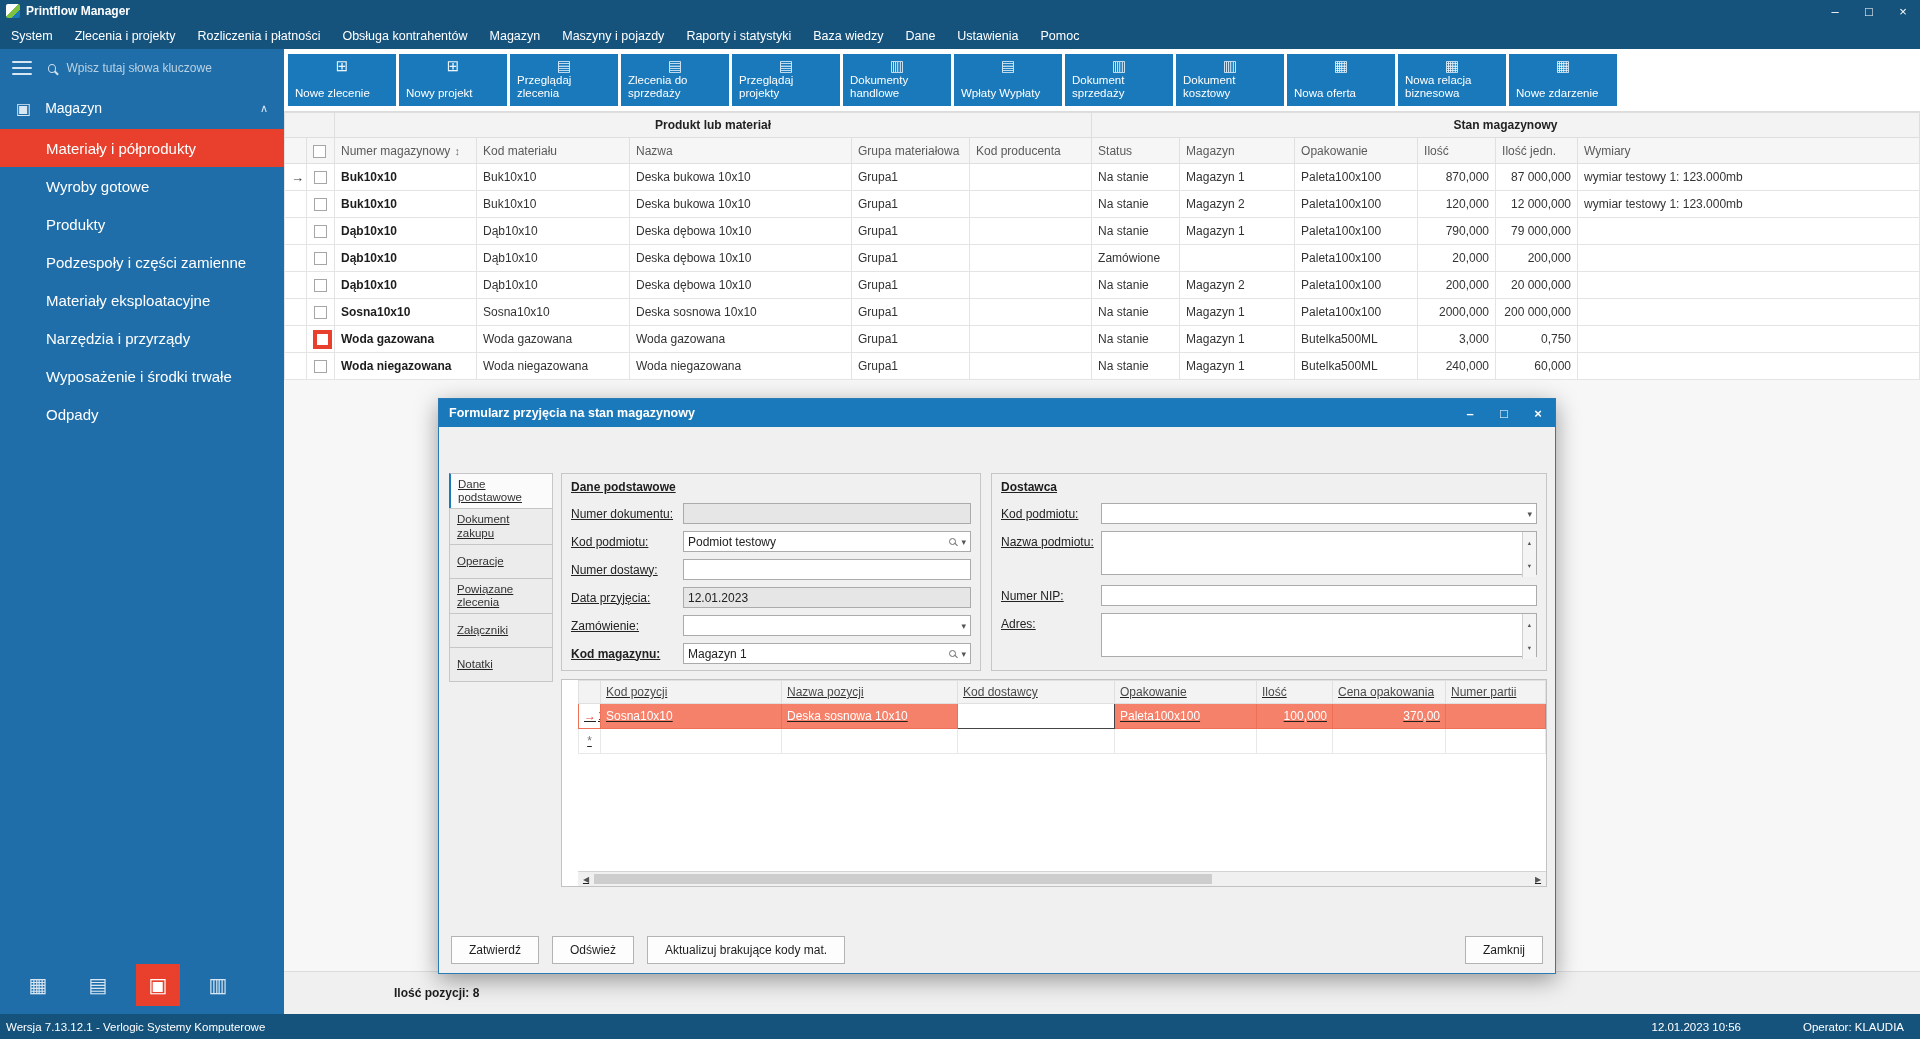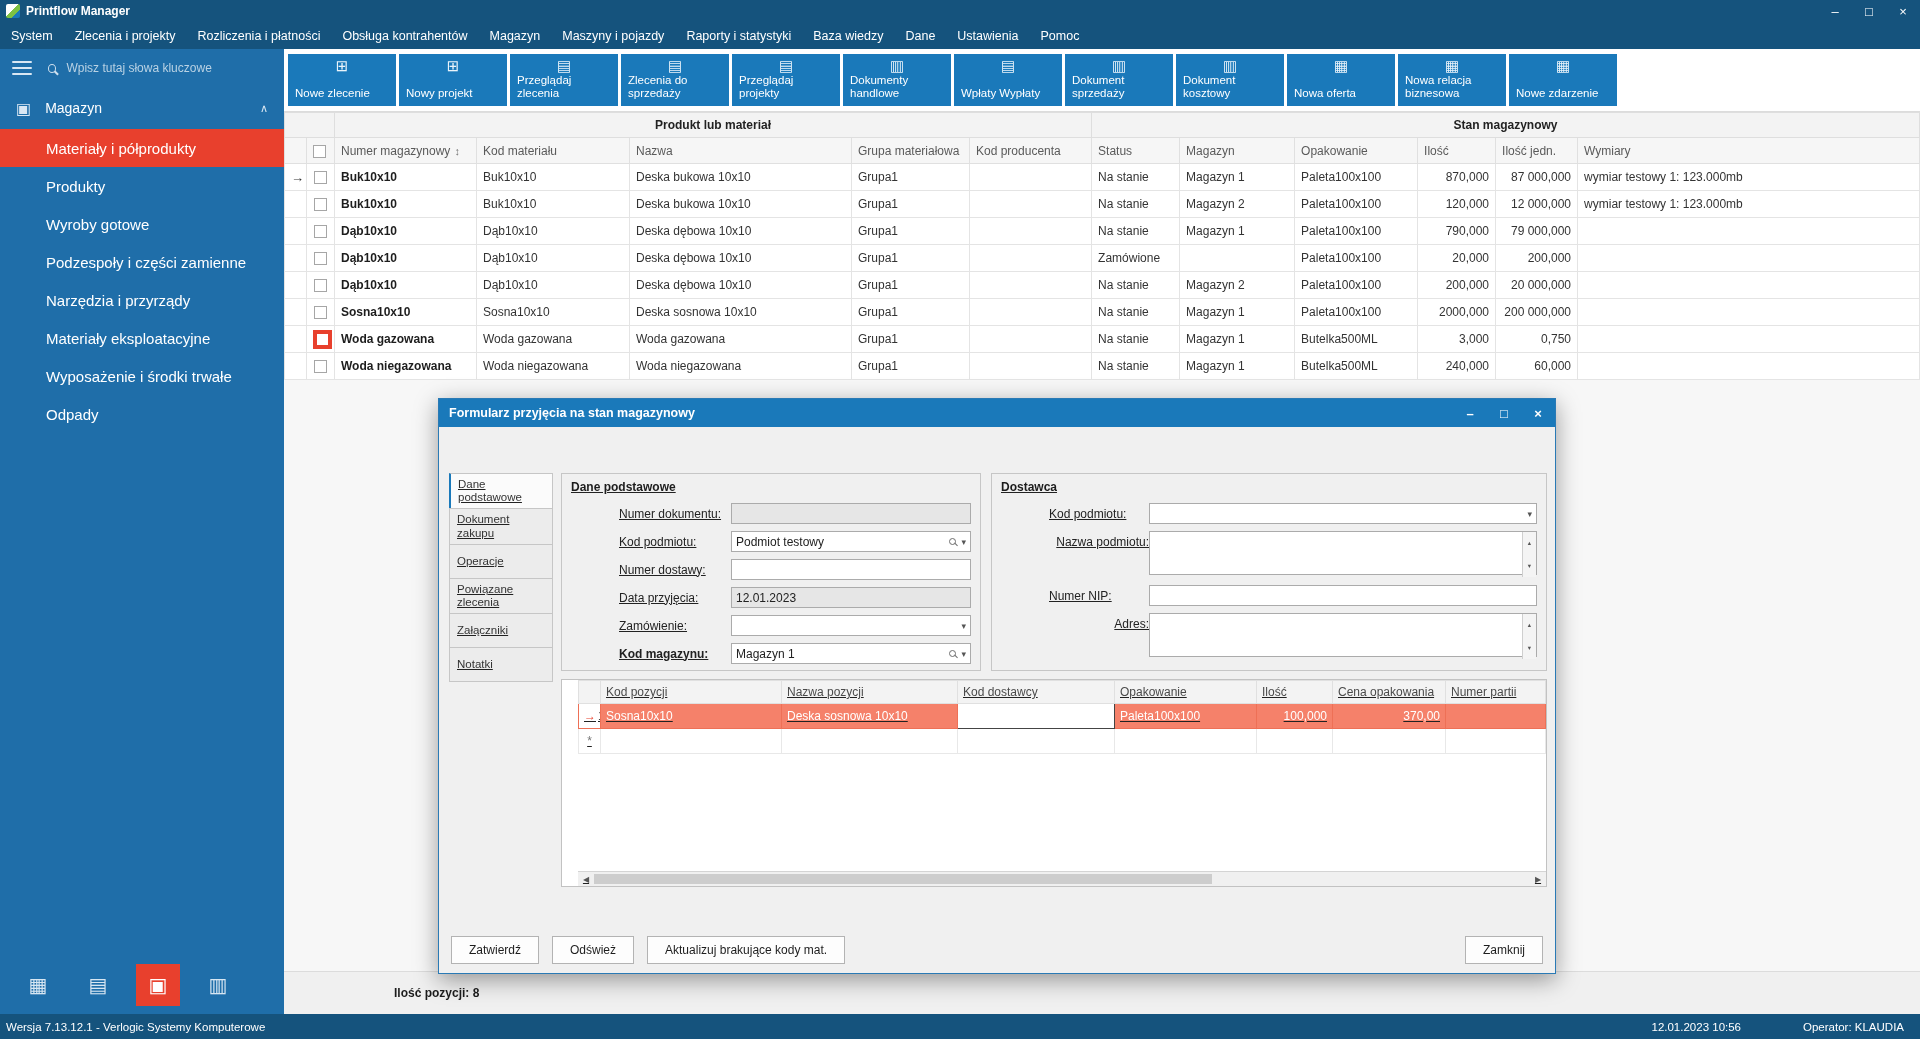--- a/index.html
+++ b/index.html
@@ -90,22 +90,22 @@
   .dlg-tab:first-child { margin-top:0; }
   .dlg-tab.active { background:#fbfbfb; border-left:2px solid #1a79ba; }
   .dlg-right { flex:1; display:flex; flex-direction:column; min-width:0; }
   .dlg-groups { display:flex; gap:10px; height:198px; flex-shrink:0; }
   .group { border:1px solid #c6c6c6; }
   .group h3 { font-size:12px; font-weight:bold; color:#1d1d1d; padding:6px 9px 9px; }
   .basic-group { width:420px; flex-shrink:0; }
   .supplier-group { flex:1; }
   .frow { display:flex; align-items:center; margin:0 9px 7px; }
   .frow.top { align-items:flex-start; }
-  .frow.top label { padding-top:4px;text-align:right; }
-  .frow label { width:112px; flex-shrink:0; font-size:12px; color:#222;margin-left:48px; }
+  .frow.top label { padding-top:4px; }
+  .frow label { width:112px; flex-shrink:0; font-size:12px; color:#222; }
   .supplier-group .frow label { width:100px; }
   .frow label.bold { font-weight:bold; }
   .ctrl { flex:1; position:relative; min-width:0; }
   .txt { width:100%; height:21px; border:1px solid #ababab; background:#fff; font-family:inherit;
     font-size:12px; padding:0 4px; color:#222; }
   .txt.disabled { background:#e6e6e6; }
   .txt.has-adorn { padding-right:34px; }
   textarea.txt { height:44px; resize:none; padding:2px 18px 2px 4px; }
   .adorn { position:absolute; right:2px; top:0; height:21px; display:flex; align-items:center; gap:5px;
     padding-right:3px; }
@@ -196,33 +196,33 @@
       <span class="cube-ico">▣</span>
       <span>Magazyn</span>
       <span class="chev">∧</span>
     </div>
     <div class="sb-items">
 
     <div class="sb-item selected">
         <span>Materiały i półprodukty</span>
       </div>
         <div class="sb-item">
+        <span>Wyroby gotowe</span>
+      </div>
+        <div class="sb-item">
         <span>Produkty</span>
-      </div>
-        <div class="sb-item">
-        <span>Wyroby gotowe</span>
       </div>
         <div class="sb-item">
         <span>Podzespoły i części zamienne</span>
       </div>
         <div class="sb-item">
+        <span>Materiały eksploatacyjne</span>
+      </div>
+        <div class="sb-item">
         <span>Narzędzia i przyrządy</span>
-      </div>
-        <div class="sb-item">
-        <span>Materiały eksploatacyjne</span>
       </div>
         <div class="sb-item">
         <span>Wyposażenie i środki trwałe</span>
       </div>
         <div class="sb-item">
         <span>Odpady</span>
       </div>
       </div>
     <div class="sb-bottom">
 

